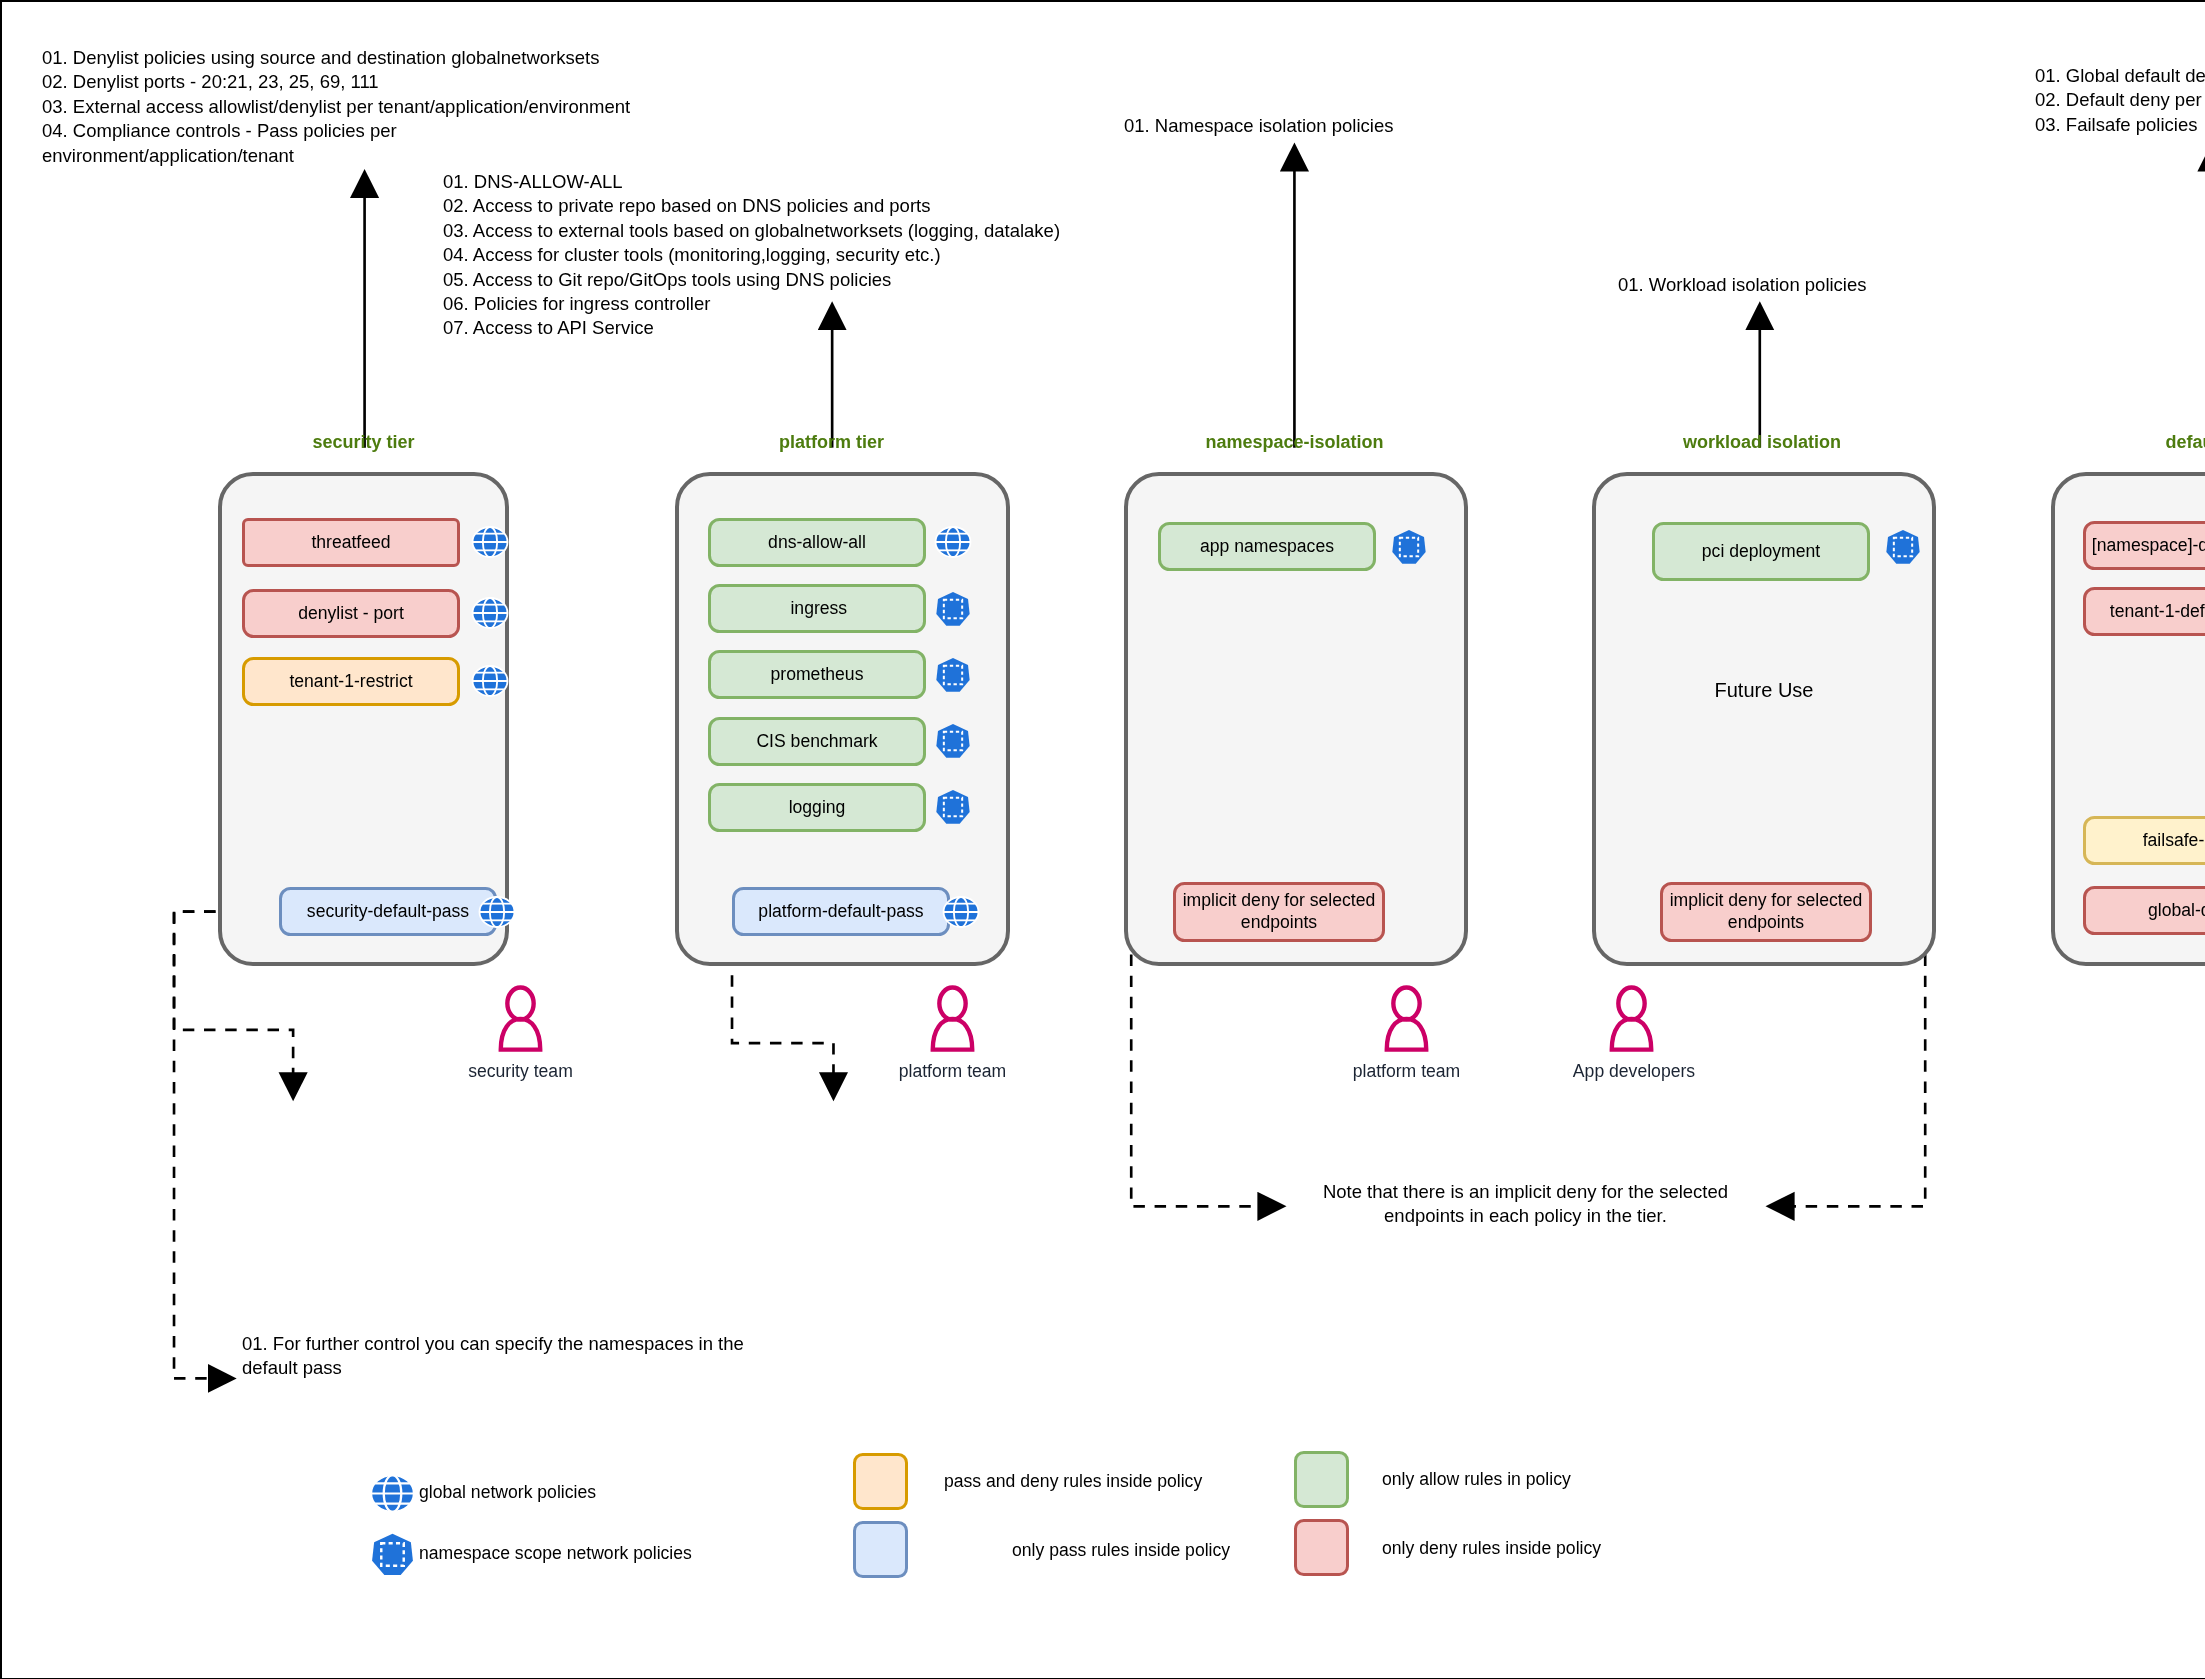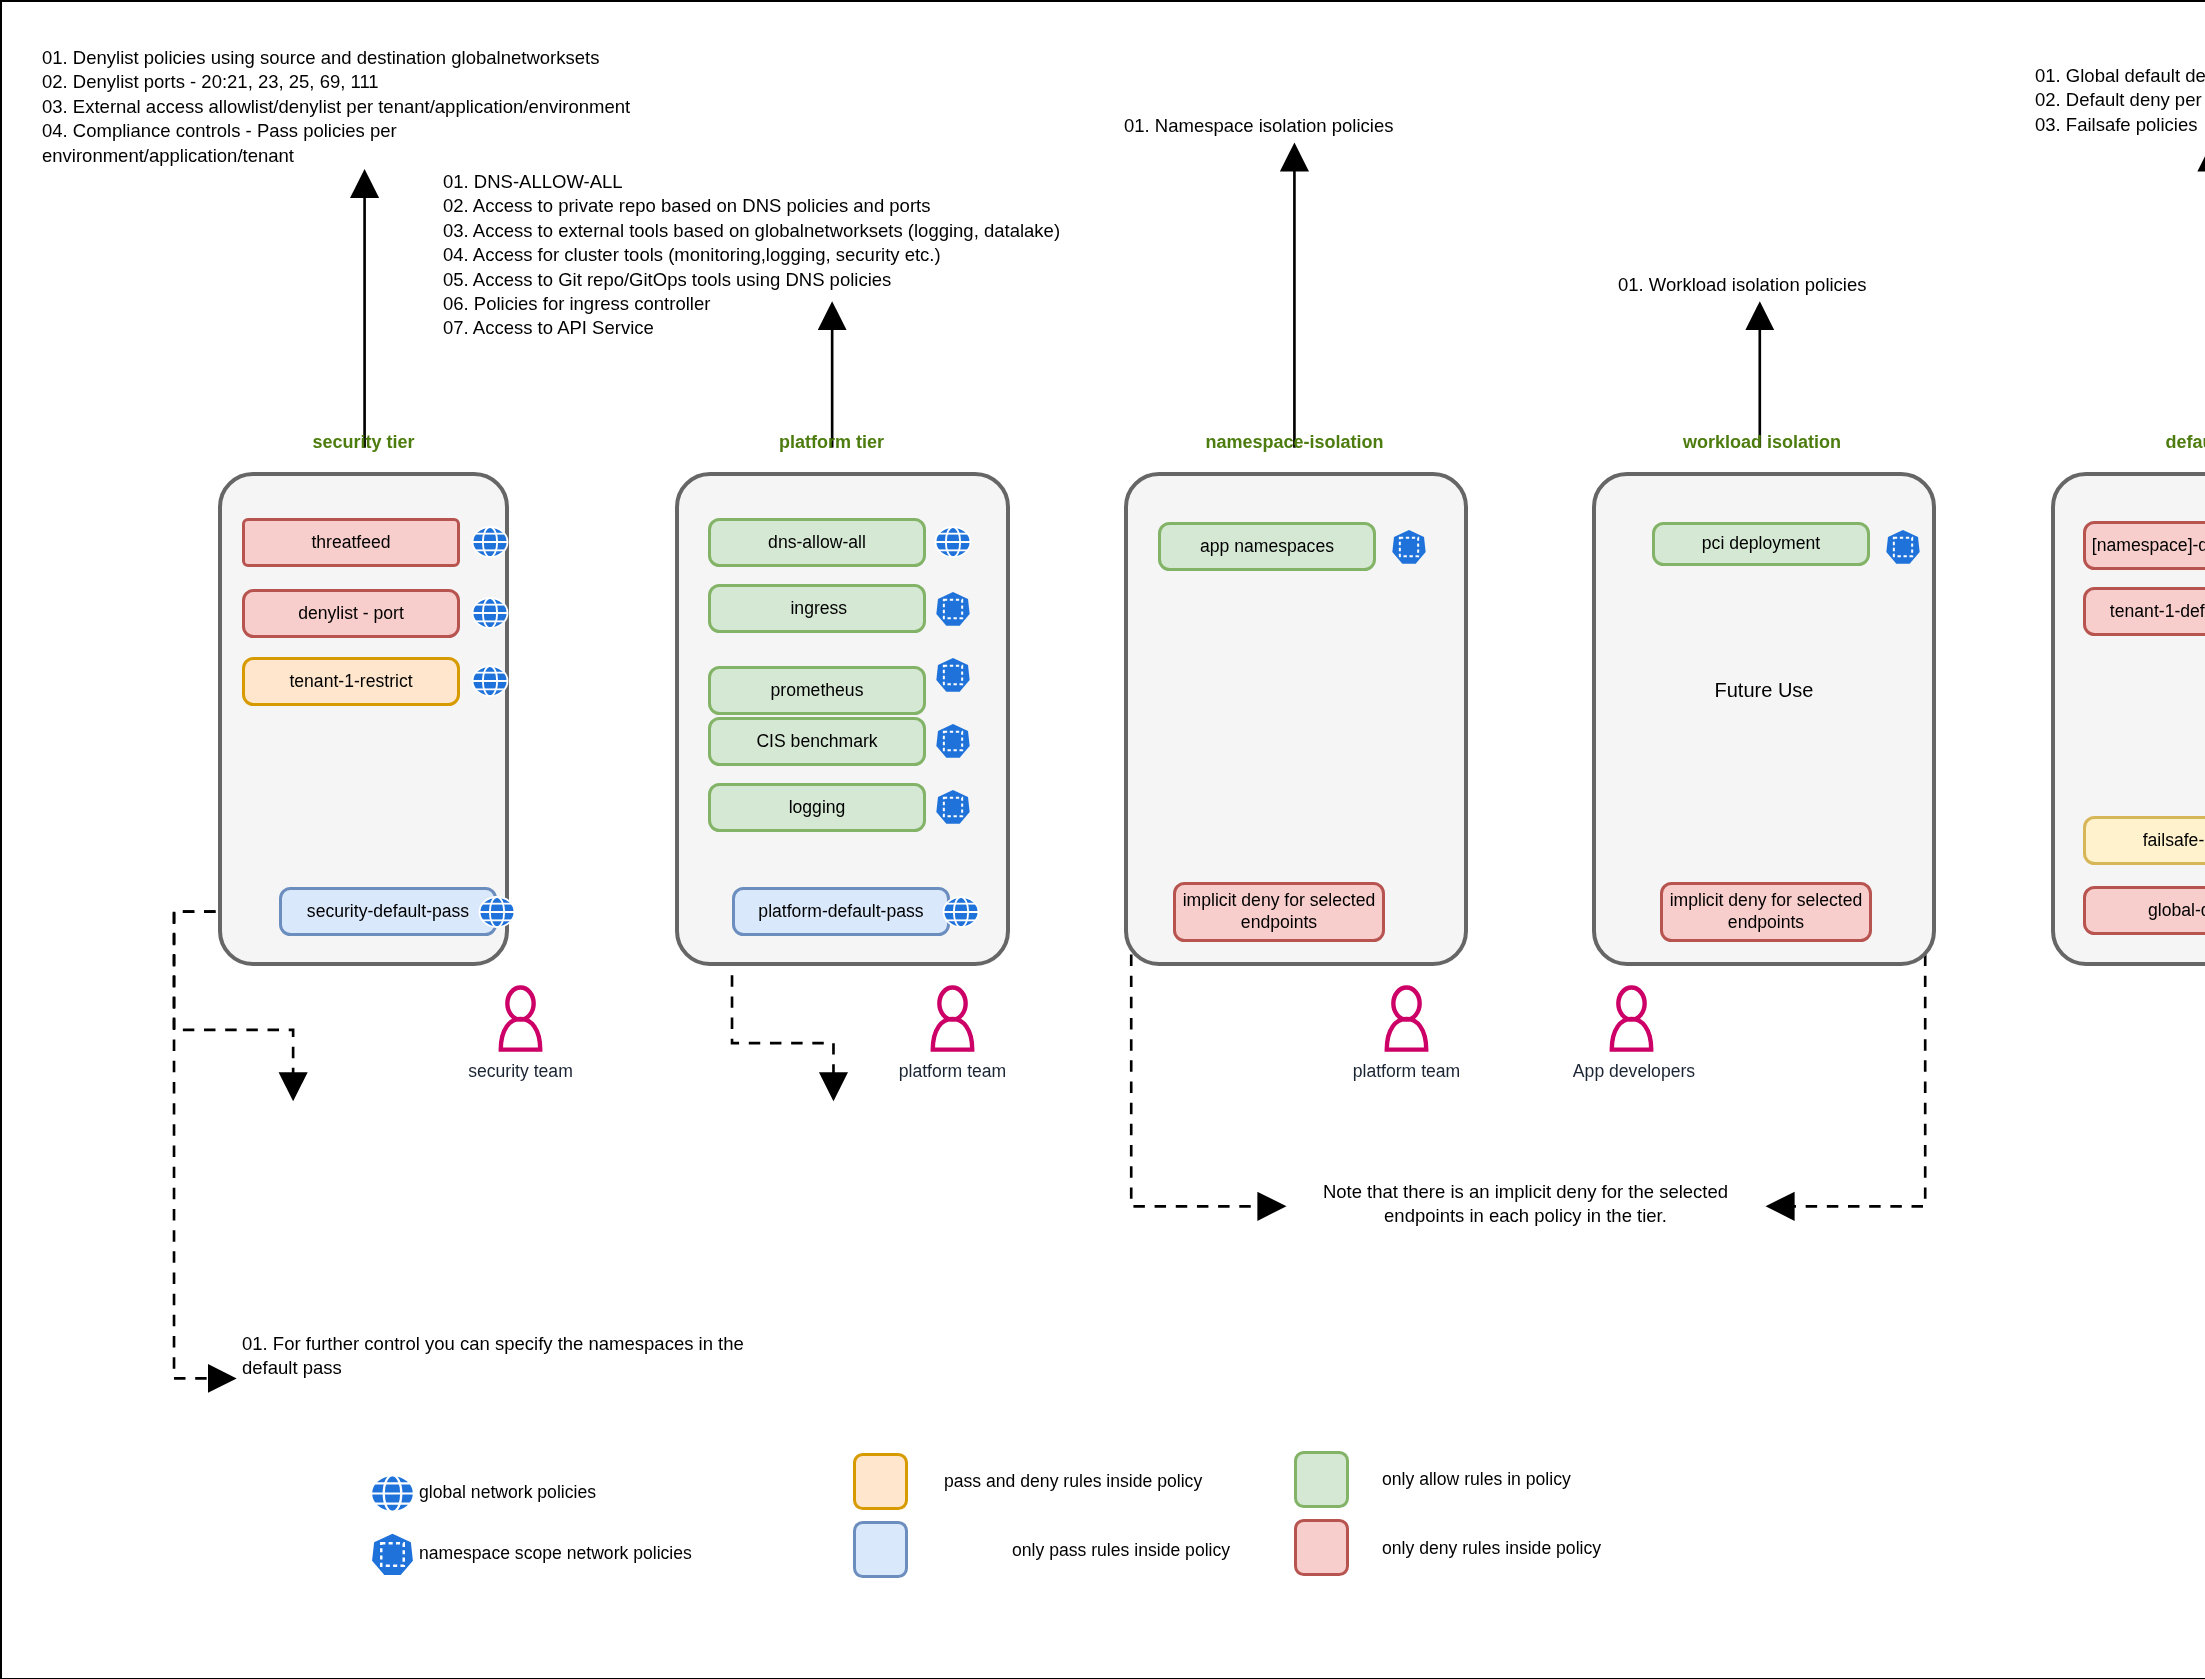--- a/index.html
+++ b/index.html
@@ -126,21 +126,21 @@
           <path d="M3.3 7 H20.7"></path>
           <path d="M3.3 17 H20.7"></path>
         </g>
       </svg>
   </span>
 
   <div class="tier-title" style="left:697px;top:430px;width:265px;">platform tier</div>
   <div class="tier-box" style="left:673px;top:470px;width:335px;height:494px;"></div>
   <div class="policy p-green" style="left:706px;top:516px;width:218px;height:49px;">dns-allow-all</div>
   <div class="policy p-green" style="left:706px;top:582px;width:218px;height:49px;padding-left:8px;">ingress</div>
-  <div class="policy p-green" style="left:706px;top:648px;width:218px;height:49px;margin-top:16px;">prometheus</div>
+  <div class="policy p-green" style="left:706px;top:648px;width:218px;height:49px;">prometheus</div>
   <div class="policy p-green" style="left:706px;top:715px;width:218px;height:49px;">CIS benchmark</div>
   <div class="policy p-green" style="left:706px;top:781px;width:218px;height:49px;">logging</div>
   <div class="policy p-blue" style="left:730px;top:885px;width:218px;height:49px;">platform-default-pass</div>
   <span class="icon" style="left:931px;top:520px;">
     <svg width="40" height="40" viewBox="0 0 24 24">
         <ellipse cx="12" cy="12" rx="10.5" ry="9" fill="#1f72d9"></ellipse>
         <g stroke="#fff" stroke-width="1.1" fill="none">
           <ellipse cx="12" cy="12" rx="10.5" ry="9"></ellipse>
           <ellipse cx="12" cy="12" rx="4.3" ry="9"></ellipse>
           <line x1="1.5" y1="12" x2="22.5" y2="12"></line>
@@ -192,21 +192,21 @@
   <div class="policy p-red" style="left:1171px;top:880px;width:212px;height:60px;">implicit deny for selected endpoints</div>
   <span class="icon" style="left:1387px;top:525px;">
     <svg width="40" height="40" viewBox="0 0 24 24">
         <path d="M12 1.8 L21 6 L22 15 L16 22 L8 22 L2 15 L3 6 Z" fill="#1f72d9"></path>
         <rect x="6.5" y="6.5" width="11" height="11" fill="none" stroke="#fff" stroke-width="1.2" stroke-dasharray="2,1.6"></rect>
       </svg>
   </span>
 
   <div class="tier-title" style="left:1610px;top:430px;width:300px;">workload isolation</div>
   <div class="tier-box" style="left:1590px;top:470px;width:344px;height:494px;"></div>
-  <div class="policy p-green" style="left:1650px;top:520px;width:218px;height:44px;">pci deployment</div>
+  <div class="policy p-green" style="left:1650px;top:520px;width:218px;height:59px;">pci deployment</div>
   <div class="future" style="left:1590px;top:677px;width:344px;">Future Use</div>
   <div class="policy p-red" style="left:1658px;top:880px;width:212px;height:60px;">implicit deny for selected endpoints</div>
   <span class="icon" style="left:1881px;top:525px;">
     <svg width="40" height="40" viewBox="0 0 24 24">
         <path d="M12 1.8 L21 6 L22 15 L16 22 L8 22 L2 15 L3 6 Z" fill="#1f72d9"></path>
         <rect x="6.5" y="6.5" width="11" height="11" fill="none" stroke="#fff" stroke-width="1.2" stroke-dasharray="2,1.6"></rect>
       </svg>
   </span>
 
   <div class="tier-title" style="left:2073px;top:430px;width:273px;">default tier</div>

